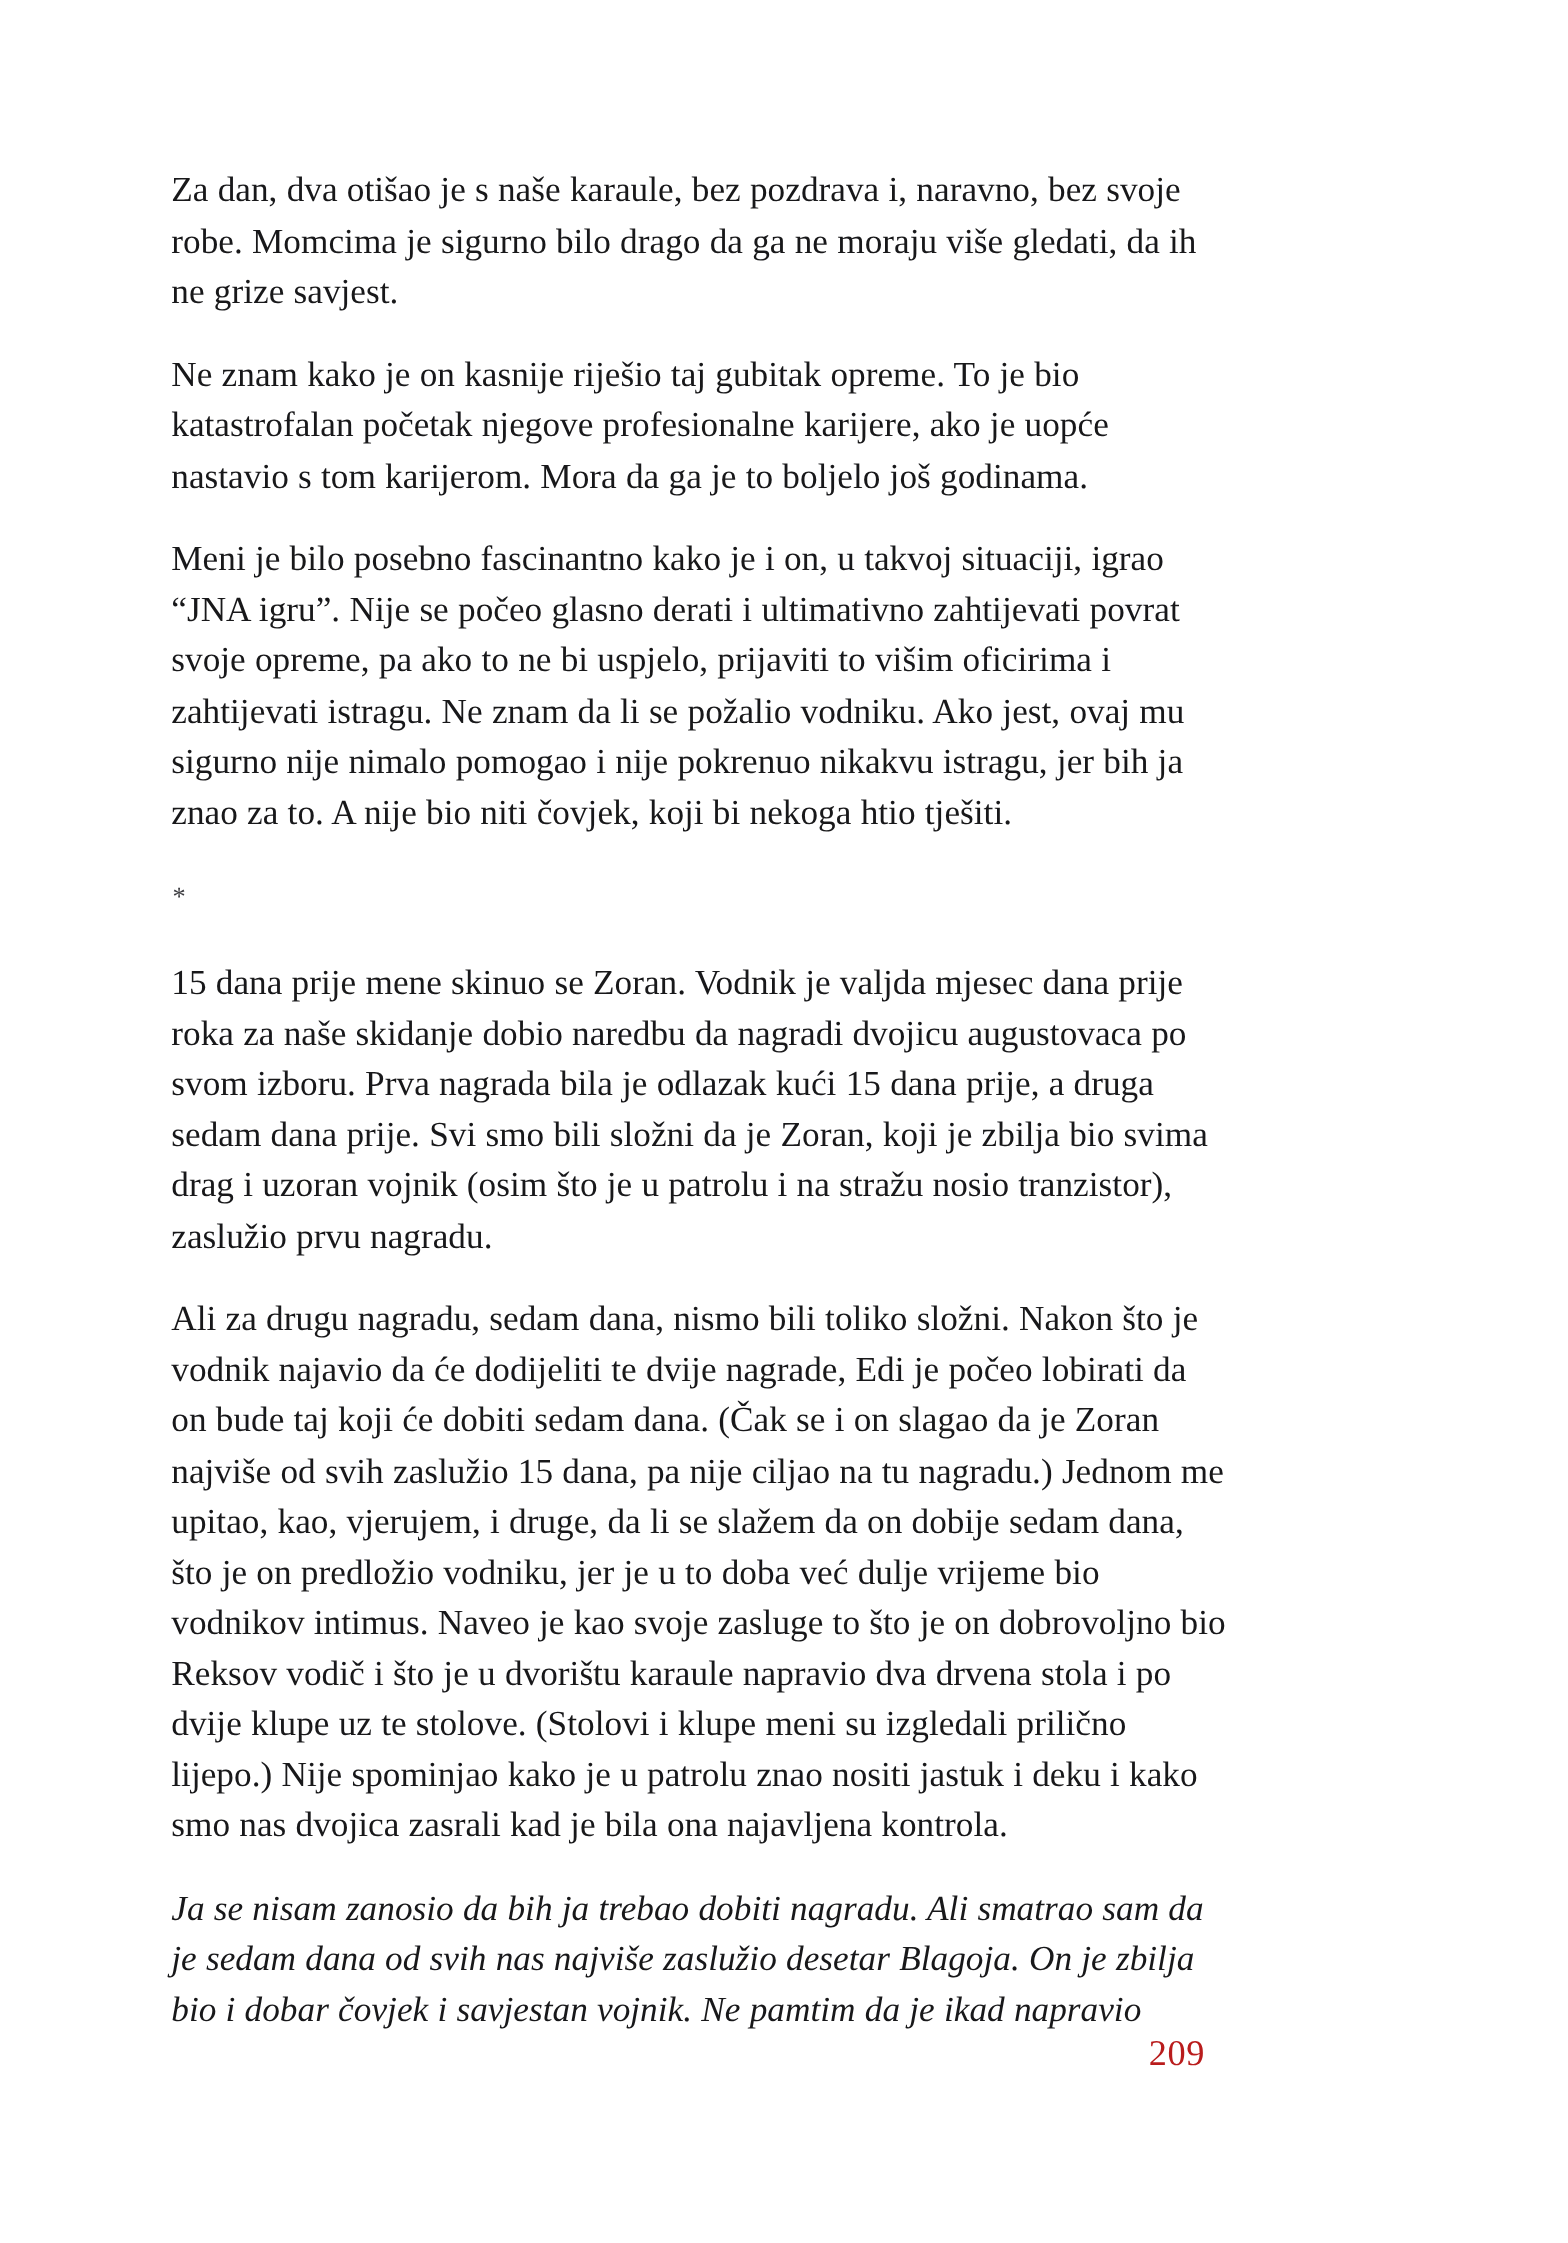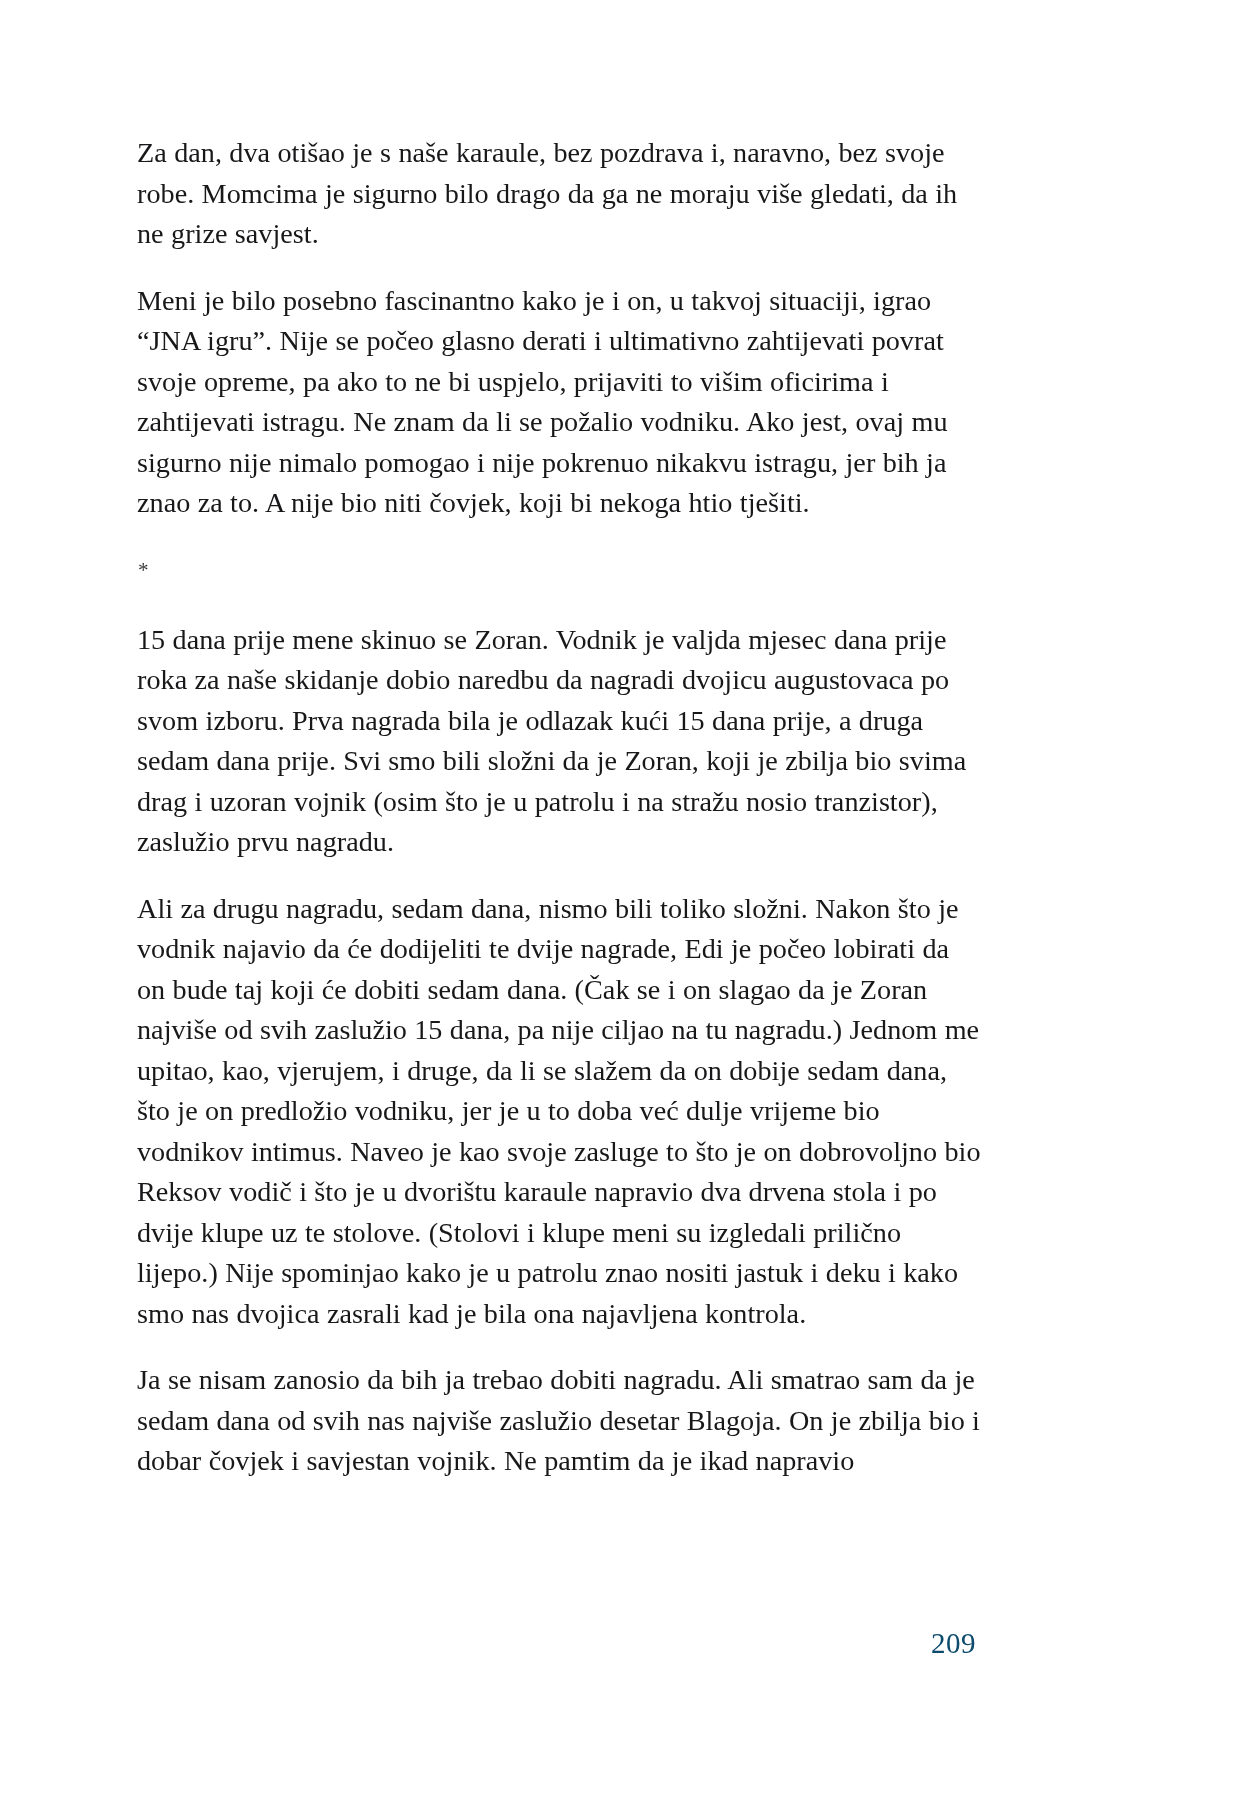--- a/index.html
+++ b/index.html
@@ -27,48 +27,50 @@
     line-height: 40.5px;
     color: #18181a;
     text-align: left;
     margin: 0 0 26px 0;
     -webkit-font-smoothing: antialiased;
     letter-spacing: 0.02px;
     word-spacing: 0.3px;
   }
   .para:last-child {
     margin-bottom: 0;
+    font-style: italic;
   }
   .section-break {
     font-family: "Liberation Serif", "DejaVu Serif", serif;
     font-size: 21px;
     line-height: 40px;
     color: #3c3c40;
     margin: 22px 0 30px 0;
     padding-left: 1px;
     text-align: left;
   }
   .folio {
     position: absolute;
-    right: 142px;
+    right: 154px;
     bottom: 136px;
     font-family: "Liberation Serif", "DejaVu Serif", serif;
     font-size: 29px;
     line-height: 1;
-    color: #0c4a6e;
+    color: #b91c1c;
     letter-spacing: 0.5px;
   }
 </style>
 </head>
 <body>
 
 <div class="page">
   <div class="text-column">
 
     <p class="para">Za dan, dva otišao je s naše karaule, bez pozdrava i, naravno, bez svoje robe. Momcima je sigurno bilo drago da ga ne moraju više gledati, da ih ne grize savjest.</p>
+    <p class="para">Ne znam kako je on kasnije riješio taj gubitak opreme. To je bio katastrofalan početak njegove profesionalne karijere, ako je uopće nastavio s tom karijerom. Mora da ga je to boljelo još godinama.</p>
     <p class="para">Meni je bilo posebno fascinantno kako je i on, u takvoj situaciji, igrao “JNA igru”. Nije se počeo glasno derati i ultimativno zahtijevati povrat svoje opreme, pa ako to ne bi uspjelo, prijaviti to višim oficirima i zahtijevati istragu. Ne znam da li se požalio vodniku. Ako jest, ovaj mu sigurno nije nimalo pomogao i nije pokrenuo nikakvu istragu, jer bih ja znao za to. A nije bio niti čovjek, koji bi nekoga htio tješiti.</p>
 
     <div class="section-break">*</div>
 
     <p class="para">15 dana prije mene skinuo se Zoran. Vodnik je valjda mjesec dana prije roka za naše skidanje dobio naredbu da nagradi dvojicu augustovaca po svom izboru. Prva nagrada bila je odlazak kući 15 dana prije, a druga sedam dana prije. Svi smo bili složni da je Zoran, koji je zbilja bio svima drag i uzoran vojnik (osim što je u patrolu i na stražu nosio tranzistor), zaslužio prvu nagradu.</p>
     <p class="para">Ali za drugu nagradu, sedam dana, nismo bili toliko složni. Nakon što je vodnik najavio da će dodijeliti te dvije nagrade, Edi je počeo lobirati da on bude taj koji će dobiti sedam dana. (Čak se i on slagao da je Zoran najviše od svih zaslužio 15 dana, pa nije ciljao na tu nagradu.) Jednom me upitao, kao, vjerujem, i druge, da li se slažem da on dobije sedam dana, što je on predložio vodniku, jer je u to doba već dulje vrijeme bio vodnikov intimus. Naveo je kao svoje zasluge to što je on dobrovoljno bio Reksov vodič i što je u dvorištu karaule napravio dva drvena stola i po dvije klupe uz te stolove. (Stolovi i klupe meni su izgledali prilično lijepo.) Nije spominjao kako je u patrolu znao nositi jastuk i deku i kako smo nas dvojica zasrali kad je bila ona najavljena kontrola.</p>
     <p class="para">Ja se nisam zanosio da bih ja trebao dobiti nagradu. Ali smatrao sam da je sedam dana od svih nas najviše zaslužio desetar Blagoja. On je zbilja bio i dobar čovjek i savjestan vojnik. Ne pamtim da je ikad napravio</p>
 
   </div>
 

